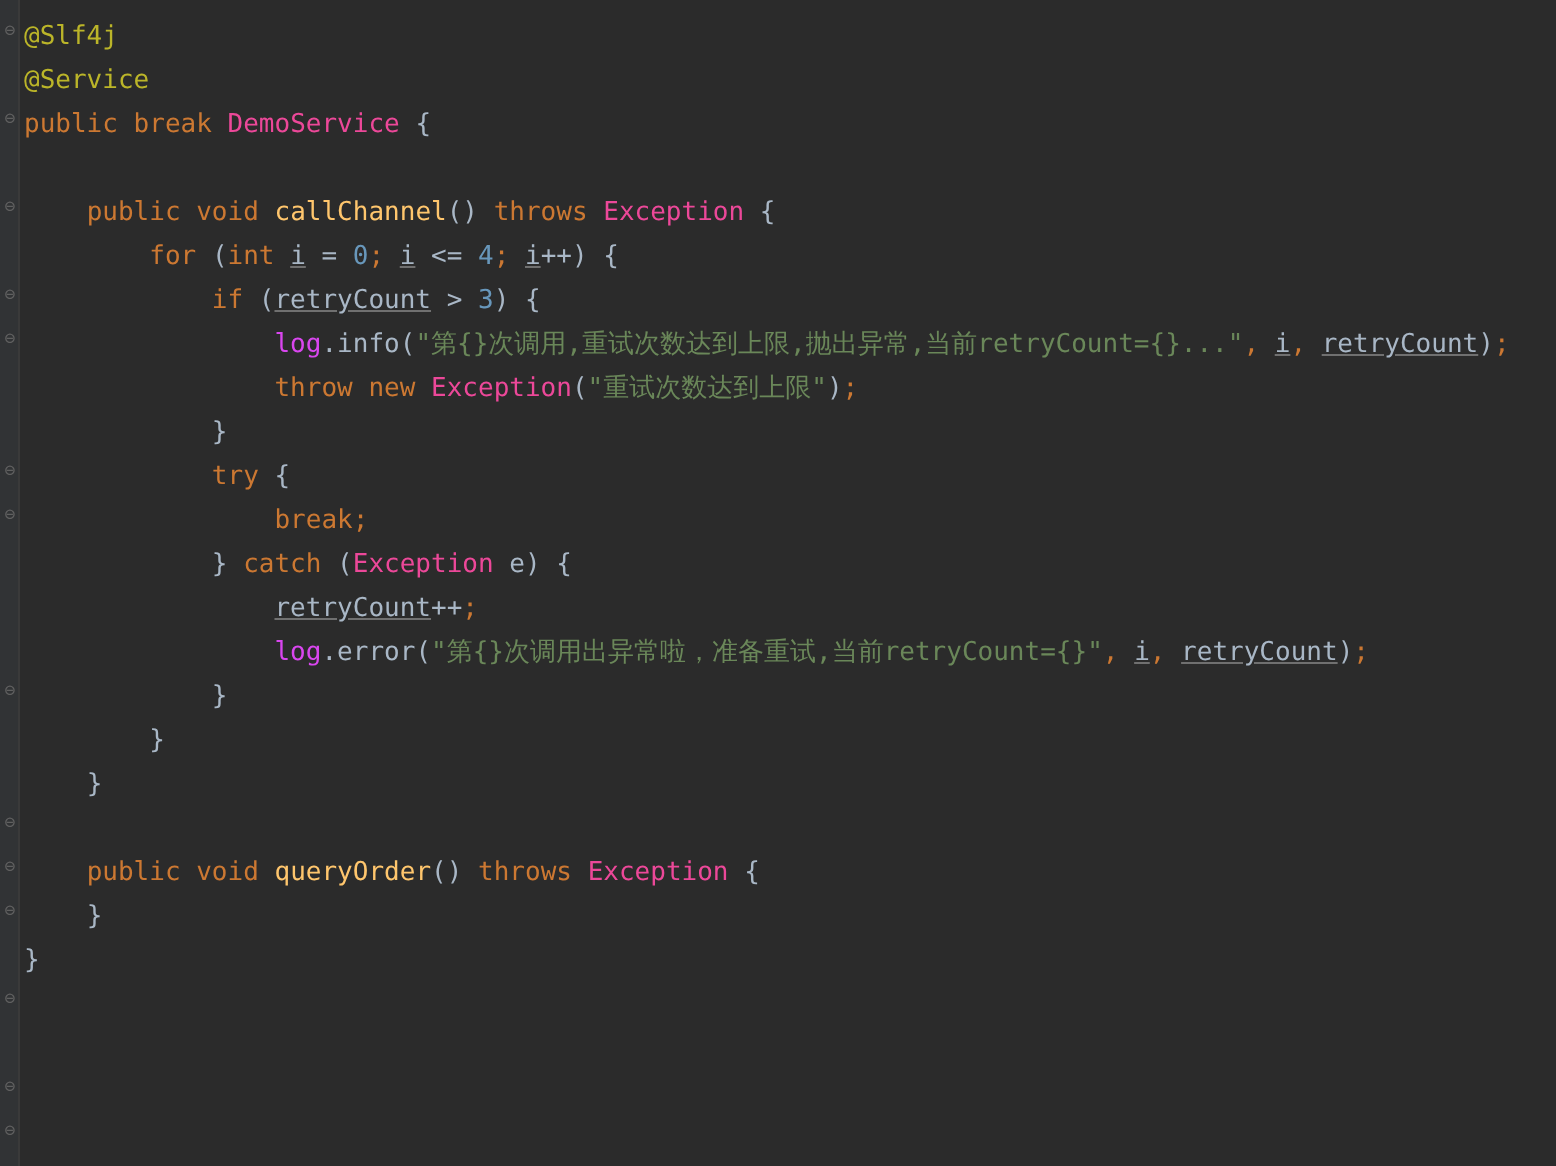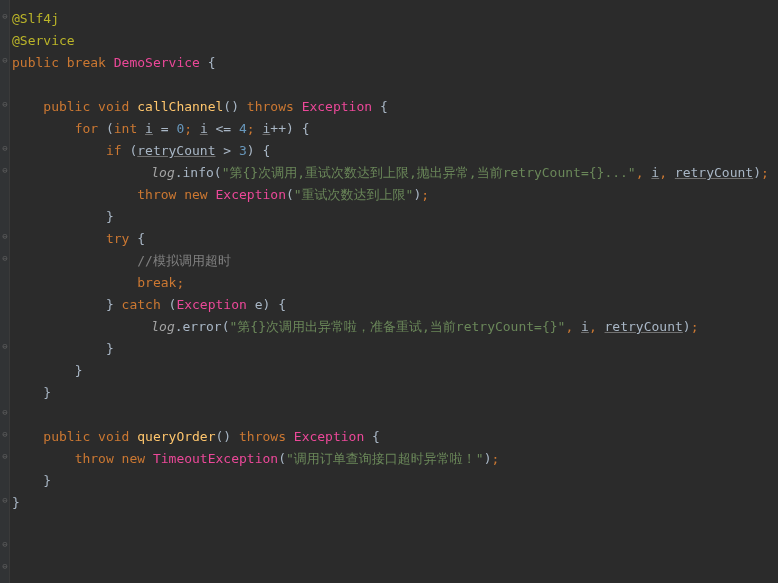--- a/index.html
+++ b/index.html
@@ -46,21 +46,21 @@
       height: 22px;
     }
     .annotation { color: #bbb529; }
     .keyword { color: #cc7832; text-align: center; }
     .class-name { color: #ec4899; }
     .method-name { color: #ffc66d; }
     .number { color: #6897bb; }
     .string { color: #6a8759; }
     .comment { color: #808080; }
     .param { color: #a9b7c6; text-decoration: underline; text-decoration-color: #707070;}
-    .field { color: #a3a3a3; font-style: italic; margin-left: 14px;}
+    .field { color: #d946ef; }
     .plain { color: #a9b7c6; }
     .semi { color: #cc7832; }
     .paren { color: #a9b7c6; }
     .brace { color: #a9b7c6; }
   </style>
 </head>
 <body>
 
 <div class="gutter">
   <span class="gutter-icon" style="top:12px">⊖</span>
@@ -84,25 +84,24 @@
 <div class="line"><span class="annotation">@Service</span></div>
 <div class="line"><span class="keyword">public</span> <span class="keyword">break</span> <span class="class-name">DemoService</span> <span class="brace">{</span></div>
 <div class="line"></div>
 <div class="line">    <span class="keyword">public</span> <span class="keyword">void</span> <span class="method-name">callChannel</span><span class="paren">()</span> <span class="keyword">throws</span> <span class="class-name">Exception</span> <span class="brace">{</span></div>
 <div class="line">        <span class="keyword">for</span> <span class="paren">(</span><span class="keyword">int</span> <span class="param">i</span> <span class="plain">=</span> <span class="number">0</span><span class="semi">;</span> <span class="param">i</span> <span class="plain">&lt;=</span> <span class="number">4</span><span class="semi">;</span> <span class="param">i</span><span class="plain">++</span><span class="paren">)</span> <span class="brace">{</span></div>
 <div class="line">            <span class="keyword">if</span> <span class="paren">(</span><span class="param">retryCount</span> <span class="plain">&gt;</span> <span class="number">3</span><span class="paren">)</span> <span class="brace">{</span></div>
 <div class="line">                <span class="field">log</span><span class="plain">.</span><span class="plain">info</span><span class="paren">(</span><span class="string">"第{}次调用,重试次数达到上限,抛出异常,当前retryCount={}..."</span><span class="semi">,</span> <span class="param">i</span><span class="semi">,</span> <span class="param">retryCount</span><span class="paren">)</span><span class="semi">;</span></div>
 <div class="line">                <span class="keyword">throw</span> <span class="keyword">new</span> <span class="class-name">Exception</span><span class="paren">(</span><span class="string">"重试次数达到上限"</span><span class="paren">)</span><span class="semi">;</span></div>
 <div class="line">            <span class="brace">}</span></div>
 <div class="line">            <span class="keyword">try</span> <span class="brace">{</span></div>
-<div class="line">                <span class="comment">//模拟调用超时</span></div>
 <div class="line">                <span class="keyword">break</span><span class="semi">;</span></div>
 <div class="line">            <span class="brace">}</span> <span class="keyword">catch</span> <span class="paren">(</span><span class="class-name">Exception</span> <span class="plain">e</span><span class="paren">)</span> <span class="brace">{</span></div>
+<div class="line">                <span class="param">retryCount</span><span class="plain">++</span><span class="semi">;</span></div>
 <div class="line">                <span class="field">log</span><span class="plain">.</span><span class="plain">error</span><span class="paren">(</span><span class="string">"第{}次调用出异常啦，准备重试,当前retryCount={}"</span><span class="semi">,</span> <span class="param">i</span><span class="semi">,</span> <span class="param">retryCount</span><span class="paren">)</span><span class="semi">;</span></div>
 <div class="line">            <span class="brace">}</span></div>
 <div class="line">        <span class="brace">}</span></div>
 <div class="line">    <span class="brace">}</span></div>
 <div class="line"></div>
 <div class="line">    <span class="keyword">public</span> <span class="keyword">void</span> <span class="method-name">queryOrder</span><span class="paren">()</span> <span class="keyword">throws</span> <span class="class-name">Exception</span> <span class="brace">{</span></div>
-<div class="line">        <span class="keyword">throw</span> <span class="keyword">new</span> <span class="class-name">TimeoutException</span><span class="paren">(</span><span class="string">"调用订单查询接口超时异常啦！"</span><span class="paren">)</span><span class="semi">;</span></div>
 <div class="line">    <span class="brace">}</span></div>
 <div class="line"><span class="brace">}</span></div>
 </div>
 
 </body></html>

